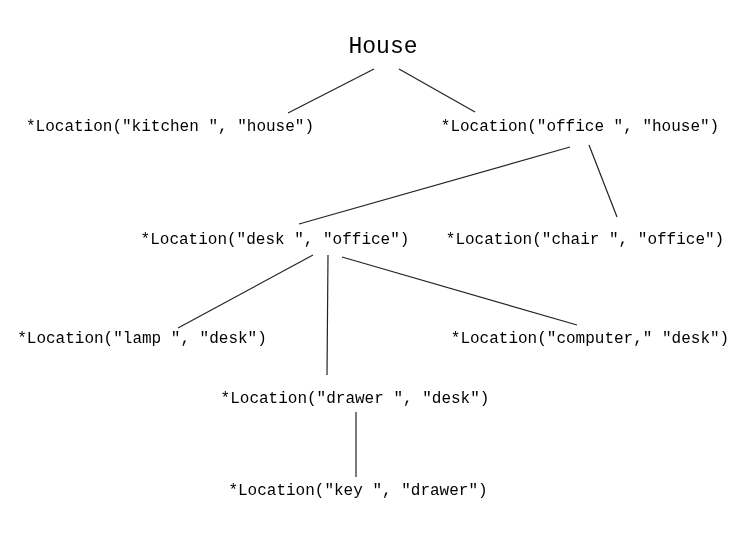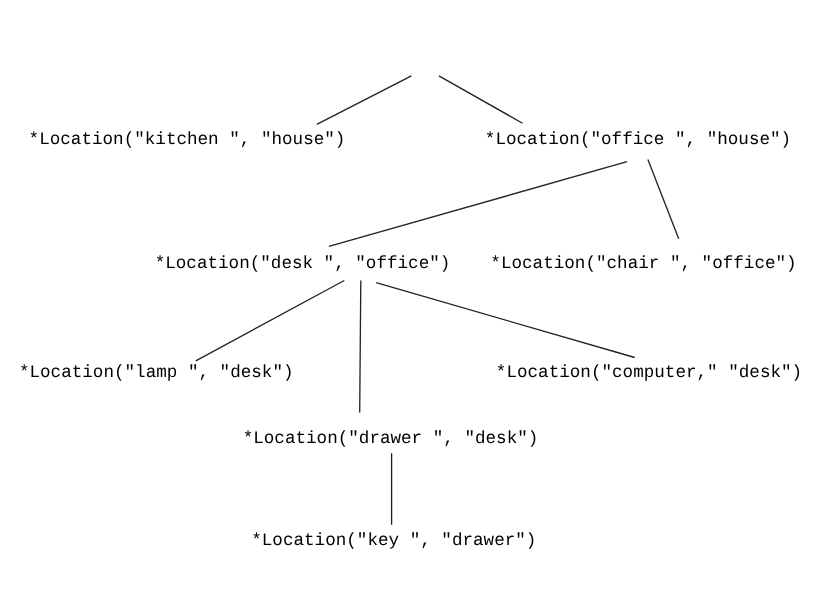--- a/index.html
+++ b/index.html
@@ -45,20 +45,21 @@
       <line x1="374" y1="69" x2="288" y2="113" stroke="#222222" stroke-width="1.2"></line>
       <line x1="399" y1="69" x2="475" y2="112" stroke="#222222" stroke-width="1.2"></line>
       <line x1="570" y1="147" x2="299" y2="224" stroke="#222222" stroke-width="1.2"></line>
       <line x1="589" y1="145" x2="617" y2="217" stroke="#222222" stroke-width="1.2"></line>
       <line x1="313" y1="255" x2="178" y2="328" stroke="#222222" stroke-width="1.2"></line>
       <line x1="328" y1="255" x2="327" y2="375" stroke="#222222" stroke-width="1.2"></line>
       <line x1="342" y1="257" x2="577" y2="325" stroke="#222222" stroke-width="1.2"></line>
       <line x1="356" y1="412" x2="356" y2="477" stroke="#222222" stroke-width="1.2"></line>
     </svg>
   <div class="nodes-layer">
+      <div class="tree-node root" style="left: 383px; top: 47px; color: rgb(0, 0, 0);">House</div>
       <div class="tree-node" style="left: 170px; top: 127px; color: rgb(0, 0, 0);">*Location("kitchen ", "house")</div>
       <div class="tree-node" style="left: 580px; top: 127px; color: rgb(0, 0, 0);">*Location("office ", "house")</div>
       <div class="tree-node" style="left: 275px; top: 240px; color: rgb(0, 0, 0);">*Location("desk ", "office")</div>
       <div class="tree-node" style="left: 585px; top: 240px; color: rgb(0, 0, 0);">*Location("chair ", "office")</div>
       <div class="tree-node" style="left: 142px; top: 339px; color: rgb(0, 0, 0);">*Location("lamp ", "desk")</div>
       <div class="tree-node" style="left: 590px; top: 339px; color: rgb(0, 0, 0);">*Location("computer," "desk")</div>
       <div class="tree-node" style="left: 355px; top: 399px; color: rgb(0, 0, 0);">*Location("drawer ", "desk")</div>
       <div class="tree-node" style="left: 358px; top: 491px; color: rgb(0, 0, 0);">*Location("key ", "drawer")</div>
     </div>
 </div>

